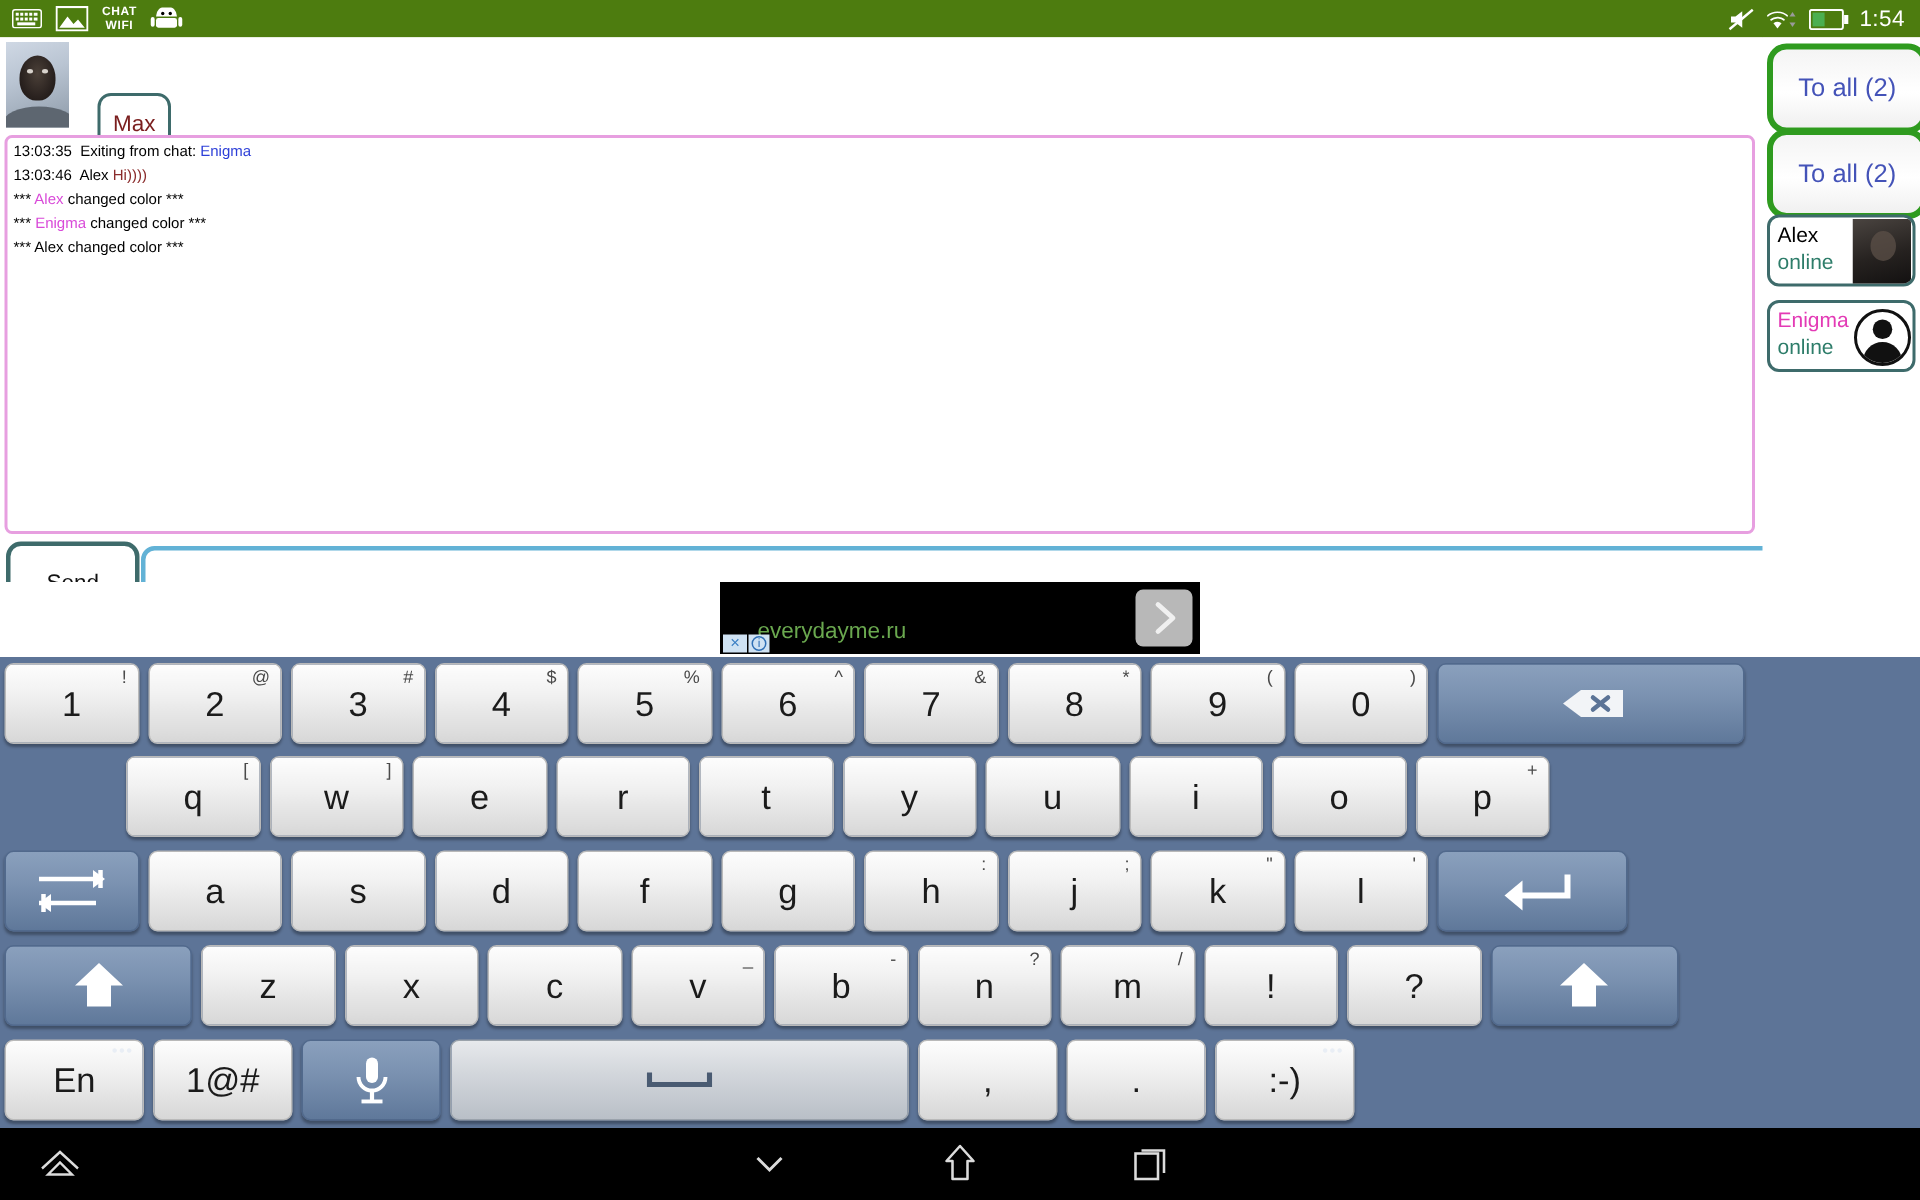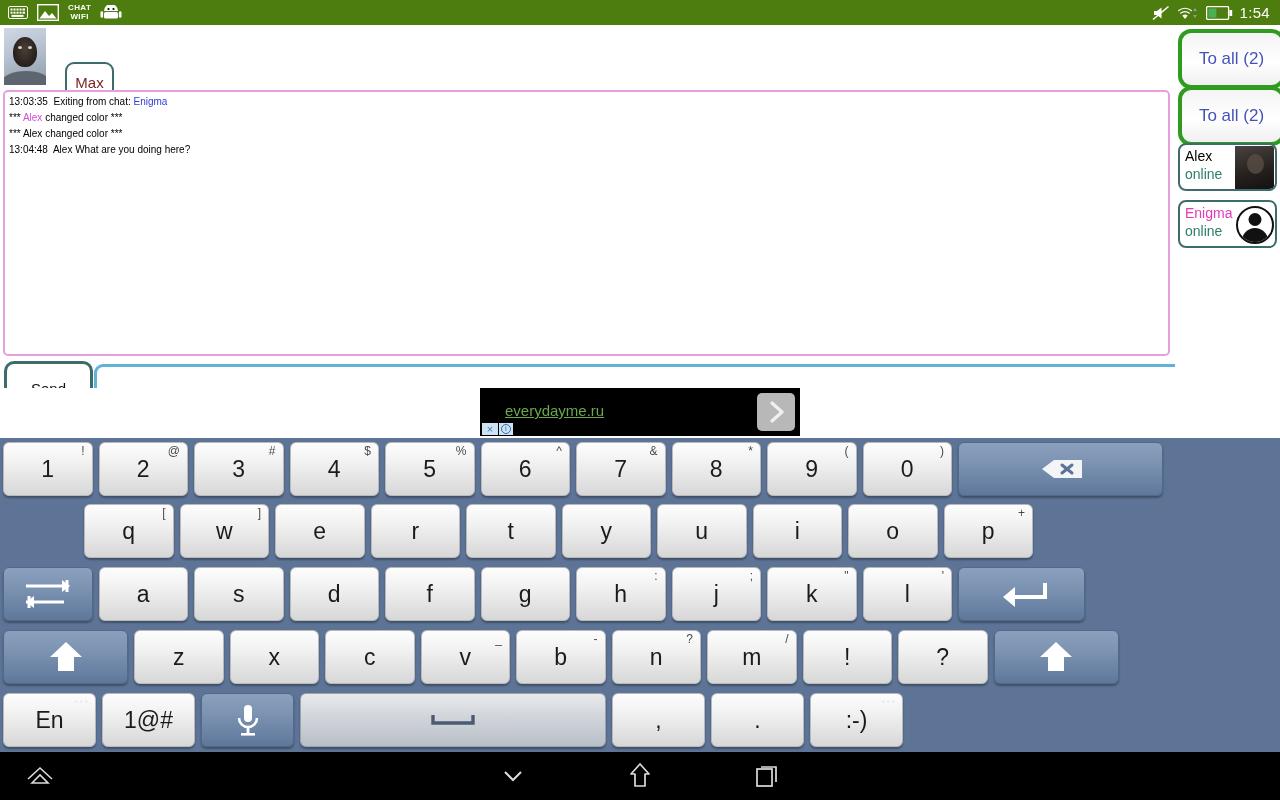--- a/index.html
+++ b/index.html
@@ -98,21 +98,21 @@
   .av-circle{
     width:38px;height:38px;border-radius:50%;border:2px solid #111;background:#fff;
     position:relative;overflow:hidden;box-sizing:border-box;
   }
   .av-circle .head{position:absolute;left:50%;top:5px;transform:translateX(-50%);width:13px;height:13px;border-radius:50%;background:#111;}
   .av-circle .body{position:absolute;left:50%;top:20px;transform:translateX(-50%);width:26px;height:20px;border-radius:13px 13px 0 0;background:#111;}
 
   
   .adwrap{position:absolute;left:0;top:388px;width:1280px;height:50px;background:#fff;}
   .ad{position:absolute;left:480px;top:0;width:320px;height:48px;background:#000;overflow:hidden;}
-  .ad-text{position:absolute;left:25px;top:14px;font-size:15px;color:#6aa84f;text-decoration:underline;}
+  .ad-text{position:absolute;left:25px;top:24px;font-size:15px;color:#6aa84f;}
   .ad-arrow{
     position:absolute;right:5px;top:5px;width:38px;height:38px;border-radius:5px;
     background:#b8b8b8;display:flex;align-items:center;justify-content:center;
   }
   .ad-arrow svg{display:block;}
   .ad-close{position:absolute;left:2px;bottom:1px;width:16px;height:12px;background:#cfe2f3;display:flex;align-items:center;justify-content:center;font-size:11px;color:#3b7fc4;line-height:1;}
   .ad-info{position:absolute;left:19px;bottom:1px;width:14px;height:12px;background:#cfe2f3;display:flex;align-items:center;justify-content:center;}
   .ad-info .i{width:10px;height:10px;border-radius:50%;border:1.2px solid #2f6fb5;color:#2f6fb5;font-size:8px;display:flex;align-items:center;justify-content:center;line-height:1;box-sizing:border-box;}
 
   
@@ -238,23 +238,24 @@
         <div class="shoulders"></div>
         <div class="face"></div>
         <div class="eye" style="left:14px"></div>
         <div class="eye" style="left:24px"></div>
       </div>
       <div class="nickbtn">Max</div>
     </div>
 
     <div class="chatlog" id="chatlog">
         <div class="line"><span class="t">13:03:35  </span><span class="stars">Exiting from chat: </span><span style="color:#2d3fd8">Enigma</span></div>
+        <div class="line"><span class="t">13:03:46  </span><span style="color:#000000">Alex </span><span style="color:#8a2b2b">Hi))))</span></div>
         <div class="line"><span class="stars">*** </span><span style="color:#d94ad9">Alex</span><span style="color:#000000"> changed color ***</span></div>
+        <div class="line"><span class="stars">*** </span><span style="color:#d94ad9">Enigma</span><span style="color:#000000"> changed color ***</span></div>
         <div class="line"><span class="stars">*** </span><span style="color:#000000">Alex</span><span style="color:#000000"> changed color ***</span></div>
-        <div class="line"><span class="t">13:04:48  </span><span style="color:#000000">Alex </span><span style="color:#000000">What are you doing here?</span></div>
       </div>
 
     <div class="sendrow">
       <div class="sendbtn">Send</div>
       <input class="msginput" type="text" placeholder="" style="">
     </div>
 
     <div class="rightpanel">
       <div class="toall a">To all (2)</div>
       <div class="toall b">To all (2)</div>

